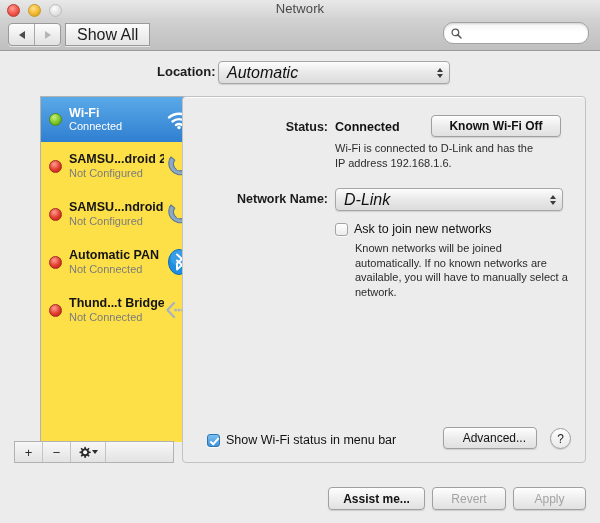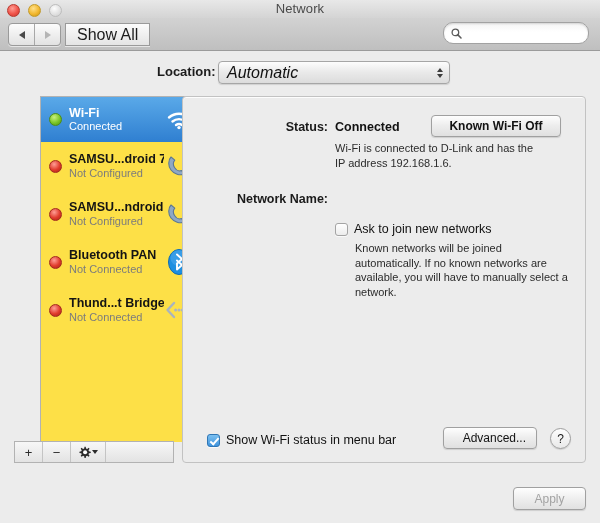--- a/index.html
+++ b/index.html
@@ -359,21 +359,21 @@
             <path d="M10 15 A5.2 5.2 0 0 1 16 15"></path>
           </g>
           <circle cx="13" cy="17.6" r="1.7" fill="#ffffff"></circle>
         </svg>
       </span>
     </div>
 
     <div class="srow">
       <span class="dot dot-red"></span>
       <span class="stext">
-        <div class="sname">SAMSU...droid 7</div>
+        <div class="sname">SAMSU...droid 2</div>
         <div class="sstatus">Not Configured</div>
       </span>
       <span class="sicon">
         <svg width="28" height="26" viewBox="0 0 28 26">
           <path d="M6 4 C3 7 3 13 6 17 C9 21 15 23 19 21 L16.5 17.5 C14 18.5 11 17 9.5 14.5 C8 12 8.2 9 9.8 7.2 Z" fill="#8fa8c4" stroke="#5b7894" stroke-width="1.1" stroke-linejoin="round"></path>
           <g stroke="#9fb4cc" stroke-width="1.6" stroke-linecap="round">
             <path d="M18 9 L22 5"></path>
               <path d="M21 12 L25.5 8.5"></path>
           </g>
         </svg>
@@ -393,21 +393,21 @@
             <path d="M18 9 L22 5"></path>
               <path d="M21 12 L25.5 8.5"></path>
           </g>
         </svg>
       </span>
     </div>
 
     <div class="srow">
       <span class="dot dot-red"></span>
       <span class="stext">
-        <div class="sname">Bluetooth PAN</div>
+        <div class="sname">Automatic PAN</div>
         <div class="sstatus">Not Connected</div>
       </span>
       <span class="sicon">
         <svg width="24" height="28" viewBox="0 0 24 28">
           <ellipse cx="12" cy="14" rx="10.5" ry="12.5" fill="#1e8fe0" stroke="#0d6cb5" stroke-width="1"></ellipse>
           <ellipse cx="12" cy="10" rx="8.5" ry="8" fill="#4eaaec" opacity="0.55"></ellipse>
           <path d="M10 6.5 L15 11 L10 15.5 L10 21.5 L15 17 L10 12.5" fill="none" stroke="#ffffff" stroke-width="1.9" stroke-linejoin="round" stroke-linecap="round"></path>
         </svg>
       </span>
     </div>
@@ -451,20 +451,27 @@
 
     <div class="lbl-right status-label">Status:</div>
     <div class="status-value">Connected</div>
     <div class="status-desc">Wi-Fi is connected to D-Link and has the IP address 192.168.1.6.</div>
 
     <div class="push-btn" id="turn-wifi-off">
       <span>Known Wi-Fi Off</span>
     </div>
 
     <div class="lbl-right netname-label">Network Name:</div>
+    <div class="popup" id="network-name-popup">
+      <span class="popup-label">D-Link</span>
+      <span class="popup-chevrons">
+        <span class="chev-up"></span>
+          <span class="chev-down"></span>
+      </span>
+    </div>
 
     <div class="chk-row">
       <span class="checkbox"></span>
       <span class="chk-label">Ask to join new networks</span>
     </div>
     <div class="chk-help">Known networks will be joined automatically. If no known networks are available, you will have to manually select a network.</div>
 
     <div class="bottom-chk">
       <span class="checkbox checked"></span>
       <span class="chk-label">Show Wi-Fi status in menu bar</span>
@@ -472,17 +479,23 @@
 
     <div class="push-btn" id="advanced-btn">
       <span>Advanced...</span>
     </div>
     <div class="help-btn">
       <span>?</span>
     </div>
 
   </div>
 
+  <div class="footer-btn" id="assist-btn">
+    <span>Assist me...</span>
+  </div>
+  <div class="footer-btn disabled" id="revert-btn">
+    <span>Revert</span>
+  </div>
   <div class="footer-btn disabled" id="apply-btn">
     <span>Apply</span>
   </div>
 
 </div>
 
 </body></html>

